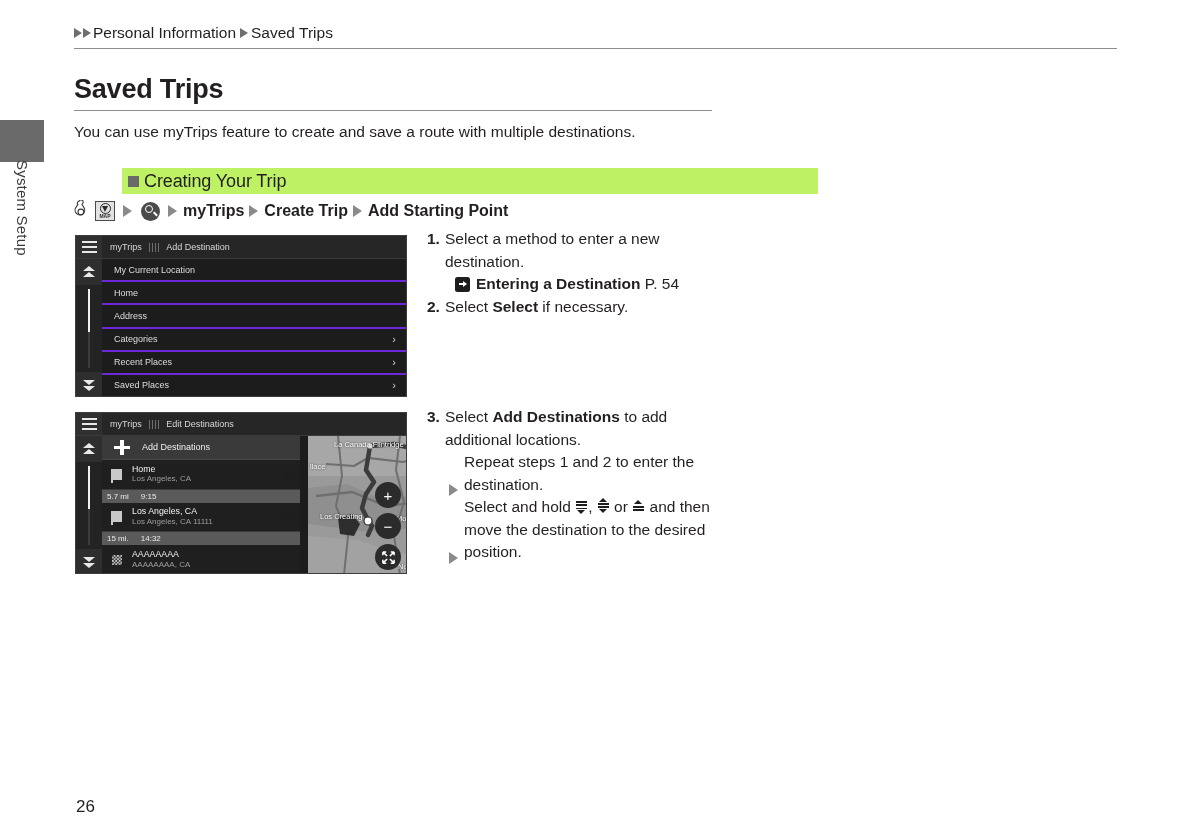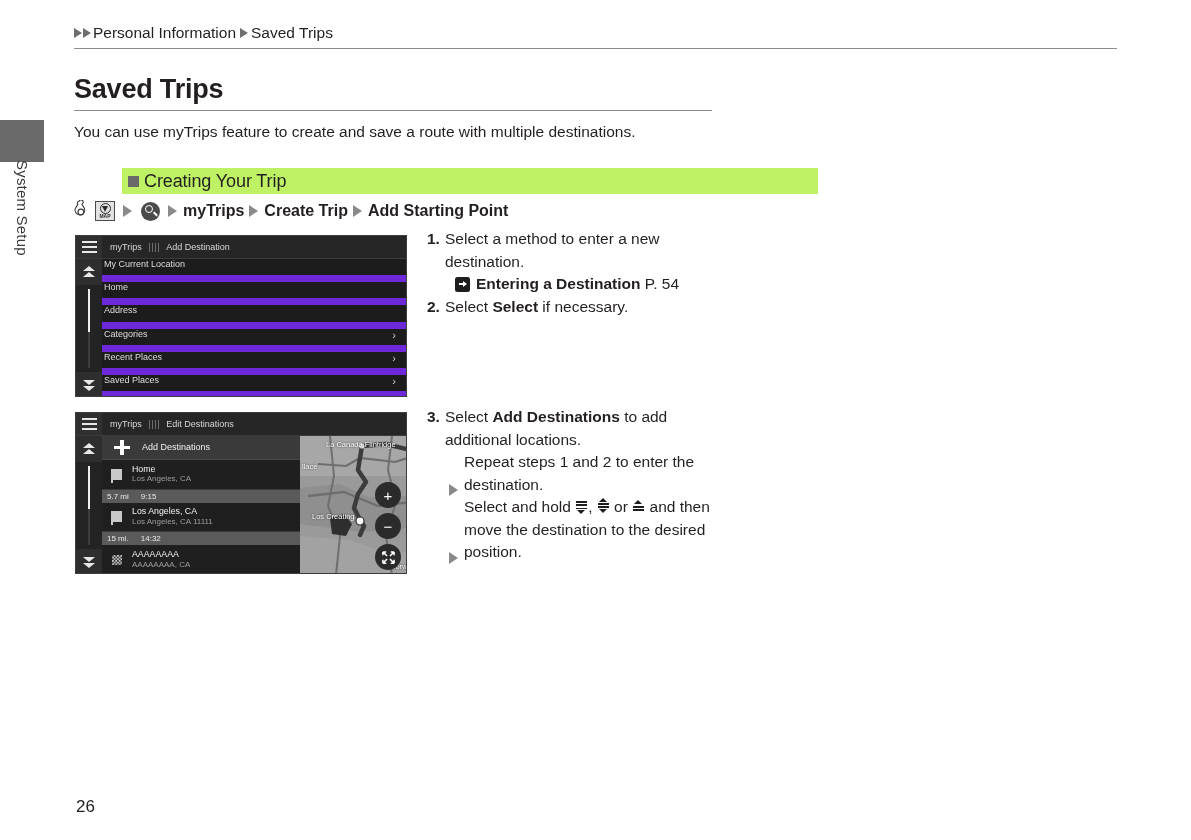--- a/index.html
+++ b/index.html
@@ -216,23 +216,23 @@
     width:2px; background:#3c3c3c;
   }
   .rail-thumb {
     position:absolute; top:0; left:0; width:2px; height:55%;
     background:#f0f0f0;
   }
 
   .dev-list { flex:1; display:flex; flex-direction:column; }
   .d-row {
     height: 23.2px;
-    border-bottom: 7px solid #6d28d9;
-    display:flex; 
-    padding-left: 2px;
+    border-bottom: 2px solid #6d28d9;
+    display:flex; align-items:center;
+    padding-left: 12px;
     color: #dedede;
     font-size: 9px;
     box-sizing: border-box;
   }
   .d-row .chev {
     margin-left:auto; margin-right:10px;
     color:#cfcfcf; font-size:11px; font-weight:300;
   }
 
   
@@ -291,20 +291,21 @@
     background:#5a5a5a;
     display:flex; align-items:center;
     font-size:8px; color:#eaeaea;
     padding-left:5px; gap:12px;
     box-sizing:border-box;
   }
   .dev2-map {
     flex:1; position:relative;
     background:#7f1d1d;
     overflow:hidden;
+    margin-left:8px;
   }
   .m-ctrl {
     position:absolute; right:5px;
     width:26px; height:26px; border-radius:50%;
     background:#2b2b2b; color:#fff;
     display:flex; align-items:center; justify-content:center;
     font-size:15px; line-height:1;
   }
   .map-lbl {
     position:absolute; color:#fff; font-size:7.5px;

